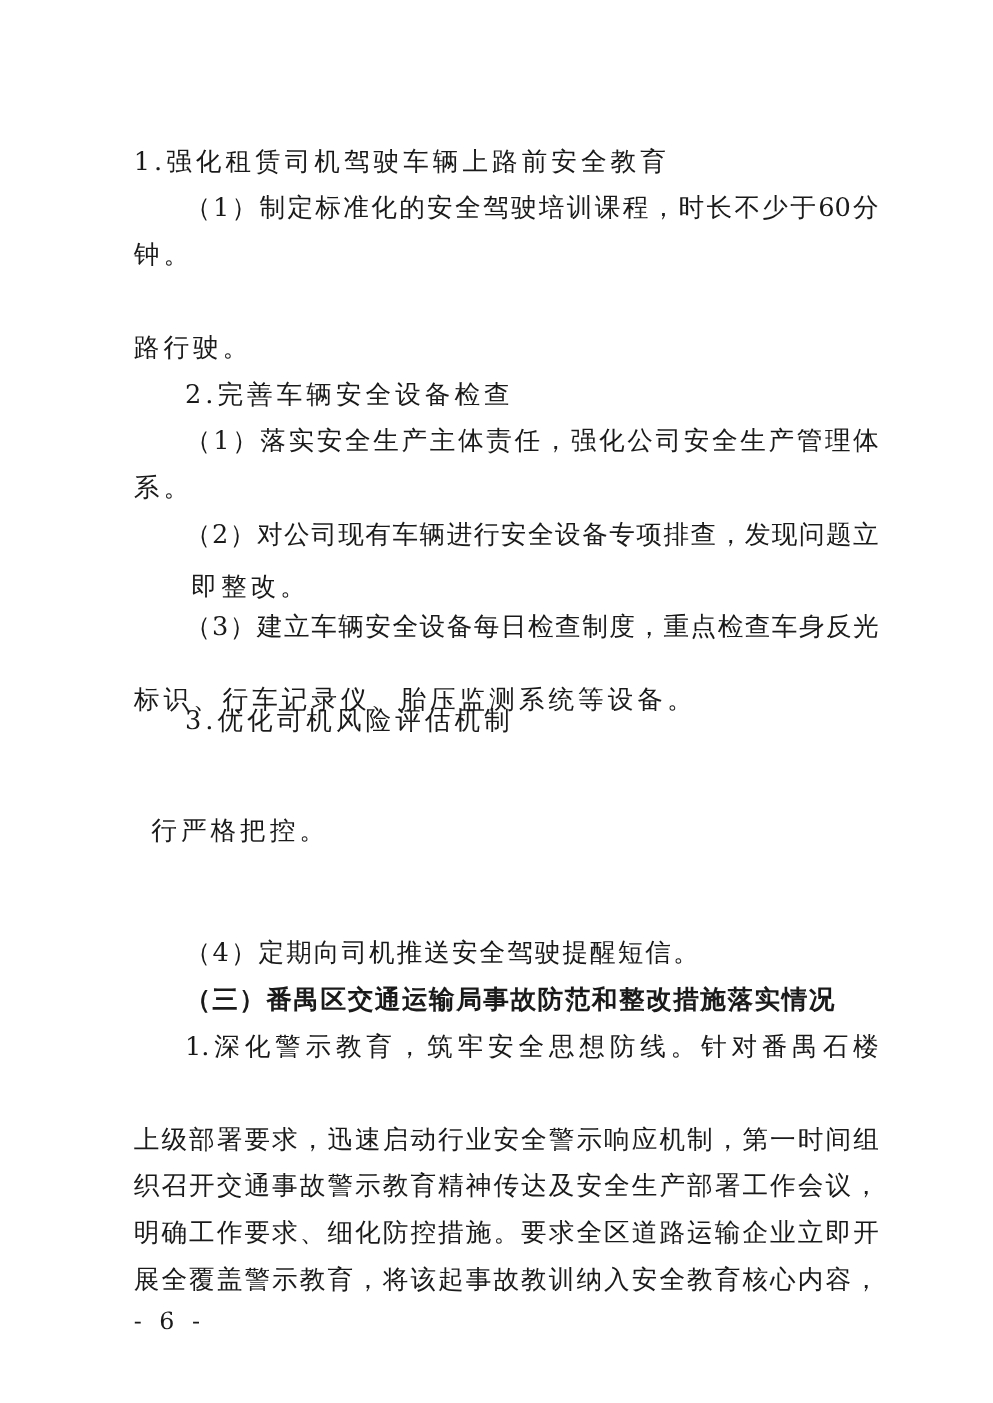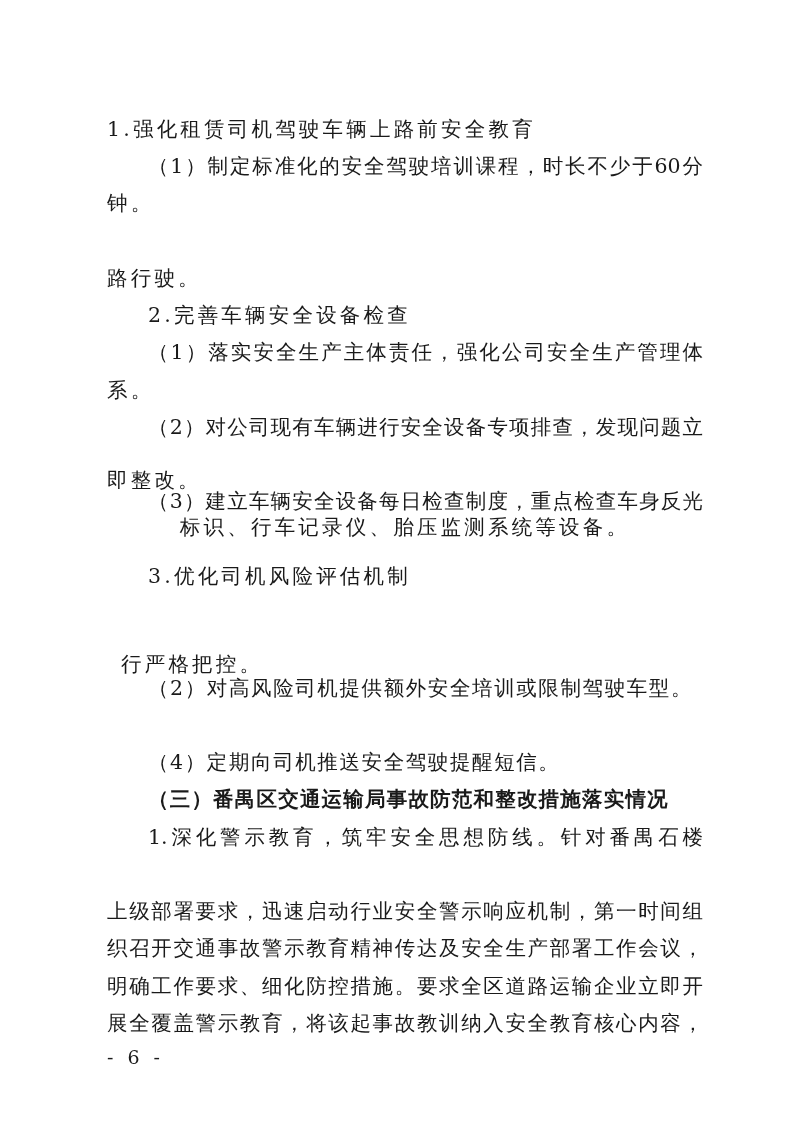--- a/index.html
+++ b/index.html
@@ -34,26 +34,25 @@
 
 <div class="page">
   <div class="line" style="top:114px;">1.强化租赁司机驾驶车辆上路前安全教育</div>
   <div class="line indent justify" style="top:151px;">（1）制定标准化的安全驾驶培训课程，时长不少于60分</div>
   <div class="line" style="top:188px;">钟。</div>
   <div class="line" style="top:263px;">路行驶。</div>
   <div class="line" style="top:300px;left:148px;">2.完善车辆安全设备检查</div>
   <div class="line indent justify" style="top:337px;">（1）落实安全生产主体责任，强化公司安全生产管理体</div>
   <div class="line" style="top:375px;">系。</div>
   <div class="line indent justify" style="top:412px;">（2）对公司现有车辆进行安全设备专项排查，发现问题立</div>
-  <div class="line" style="top:465px;">即整改。</div>
+  <div class="line" style="top:454px;margin-left:46px;">即整改。</div>
   <div class="line indent justify" style="top:486px;">（3）建立车辆安全设备每日检查制度，重点检查车身反光</div>
-  <div class="line" style="top:512px;text-align:center;">标识、行车记录仪、胎压监测系统等设备。</div>
+  <div class="line" style="top:544px;">标识、行车记录仪、胎压监测系统等设备。</div>
   <div class="line" style="top:561px;left:148px;">3.优化司机风险评估机制</div>
   <div class="line" style="top:649px;margin-left:14px;">行严格把控。</div>
-  <div class="line indent" style="top:673px;letter-spacing:1.6px;">（2）对高风险司机提供额外安全培训或限制驾驶车型。</div>
   <div class="line indent" style="top:747px;letter-spacing:1.6px;">（4）定期向司机推送安全驾驶提醒短信。</div>
   <div class="line indent bold" style="top:784px;">（三）番禺区交通运输局事故防范和整改措施落实情况</div>
   <div class="line indent justify" style="top:822px;">1.深化警示教育，筑牢安全思想防线。针对番禺石楼</div>
   <div class="line justify" style="top:896px;">上级部署要求，迅速启动行业安全警示响应机制，第一时间组</div>
   <div class="line justify" style="top:933px;">织召开交通事故警示教育精神传达及安全生产部署工作会议，</div>
   <div class="line justify" style="top:971px;">明确工作要求、细化防控措施。要求全区道路运输企业立即开</div>
   <div class="line justify" style="top:1008px;">展全覆盖警示教育，将该起事故教训纳入安全教育核心内容，</div>
   <div class="page-number">- 6 -</div>
 </div>
 

